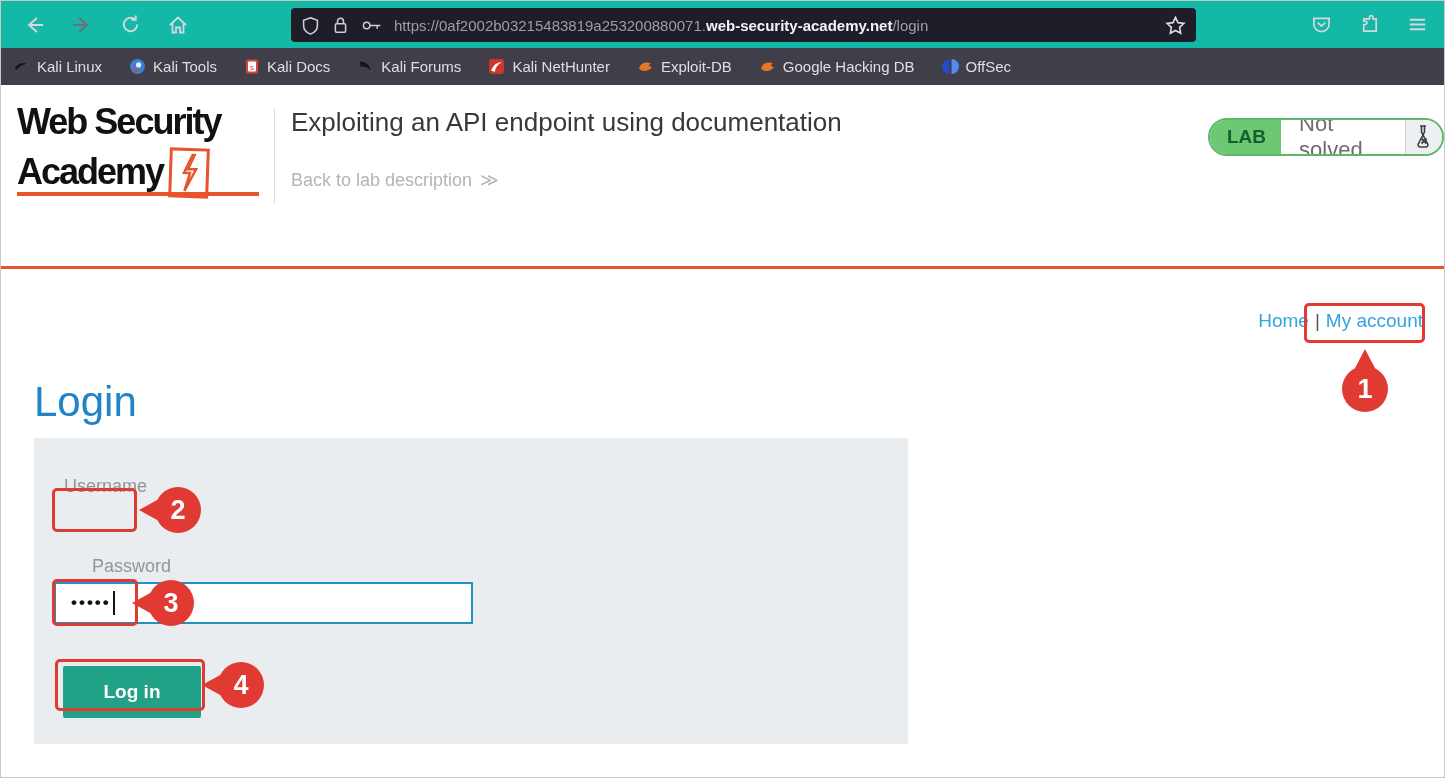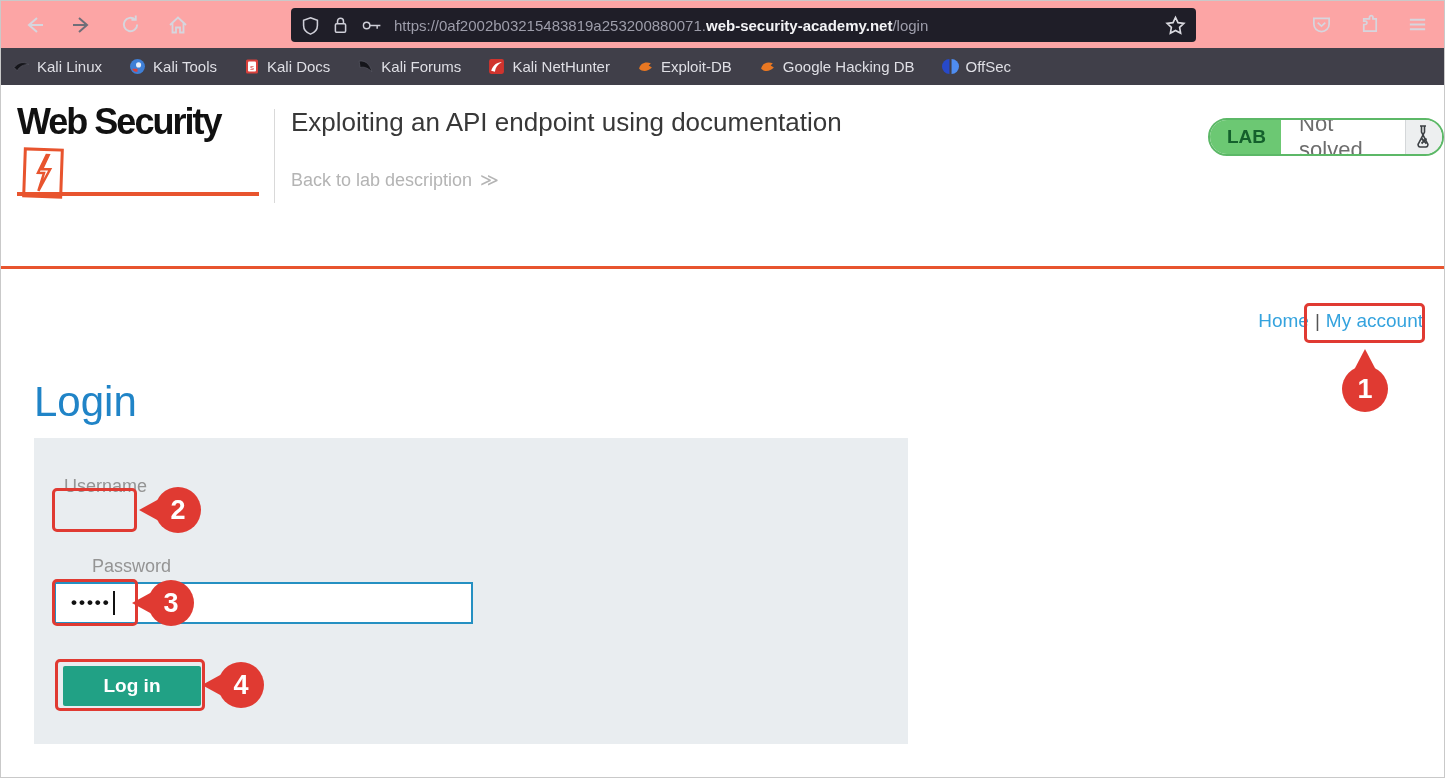--- a/index.html
+++ b/index.html
@@ -2,21 +2,21 @@
 <html><head>
 <meta charset="utf-8">
 <style>
   * { margin:0; padding:0; box-sizing:border-box; }
   html,body { width:1445px; }
   body { font-family:"Liberation Sans", sans-serif; background:#fff; }
   .screen { position:relative; width:1445px; height:778px; overflow:hidden; background:#fff;
             border:1px solid #c9c9c9; }
 
   
-  .toolbar { position:absolute; top:0; left:0; width:100%; height:47px; background:#fca5a5;
+  .toolbar { position:absolute; top:0; left:0; width:100%; height:47px; background:#14b8a6;
              display:flex; align-items:center; }
   .nav-btns { display:flex; align-items:center; gap:14px; padding-left:16px; }
   .tb-icon { width:34px; height:34px; display:flex; align-items:center; justify-content:center;
              border-radius:4px; }
   .tb-icon svg { display:block; }
   .urlbar { position:absolute; left:290px; top:7px; width:905px; height:34px; background:#1f1e28;
             border-radius:4px; display:flex; align-items:center; padding:0 10px; }
   .urlbar .site-icons { display:flex; align-items:center; gap:12px; margin-right:12px; }
   .url-text { flex:1; font-size:15px; color:#9d9daa; white-space:nowrap; overflow:hidden; }
   .url-text .domain { color:#f3f3f6; font-weight:bold; }
@@ -62,21 +62,21 @@
   .login-h1 { position:absolute; left:33px; top:293px; font-size:42px; color:#2084c7; font-weight:400; }
 
   .panel { position:absolute; left:33px; top:353px; width:874px; height:306px; background:#e9edf0; }
   .fld-label { position:absolute; left:30px; font-size:18px; color:#949494; }
   .input { position:absolute; left:20px; background:#fff; border:1px solid #e2e5e7;
            font-size:19px; color:#1d1d1d; display:flex; align-items:center; padding-left:15px; }
   .input.user { top:53px; width:417px; height:38px; }
   .input.pass { top:144px; width:419px; height:42px; border:2px solid #2590c2; }
   .dots { font-size:17px; font-weight:bold; letter-spacing:2px; color:#111; }
   .caret { display:inline-block; width:2px; height:24px; background:#111; margin-left:2px; }
-  .login-btn { position:absolute; left:29px; top:228px; width:138px; height:40px; background:#21a185;
+  .login-btn { position:absolute; left:29px; top:228px; width:138px; height:52px; background:#21a185;
                color:#fff; font-weight:bold; font-size:19px; border:none; border-radius:2px; }
 
   
   .ann-box { position:absolute; border:3px solid #e03a32; border-radius:5px; }
   .balloon { position:absolute; width:46px; height:46px; border-radius:50%; background:#e03a32;
              color:#fff; font-weight:bold; font-size:27px; display:flex; align-items:center;
              justify-content:center; }
   .balloon .tail-left { position:absolute; left:-16px; top:50%; transform:translateY(-50%);
              width:0; height:0; border-top:11px solid transparent; border-bottom:11px solid transparent;
              border-right:20px solid #e03a32; }
@@ -209,20 +209,21 @@
         </svg>
       <span>OffSec</span>
     </div>
   </div>
 
   <div class="page">
 
     <div class="logo">
       <div class="logo-line">Web Security</div>
       <div class="logo-row2">
+        <span class="logo-line">Academy</span>
         <span class="bolt-box">
           <svg width="34" height="44" viewBox="0 0 34 44" fill="none" stroke="#e8542e" stroke-width="2.5">
               <path d="M20 4 L12 22 H18 L13 40 L24 18 H16 L22 4 Z"></path>
             </svg>
         </span>
       </div>
       <div class="logo-underline"></div>
     </div>
 
     <div class="vsep"></div>

